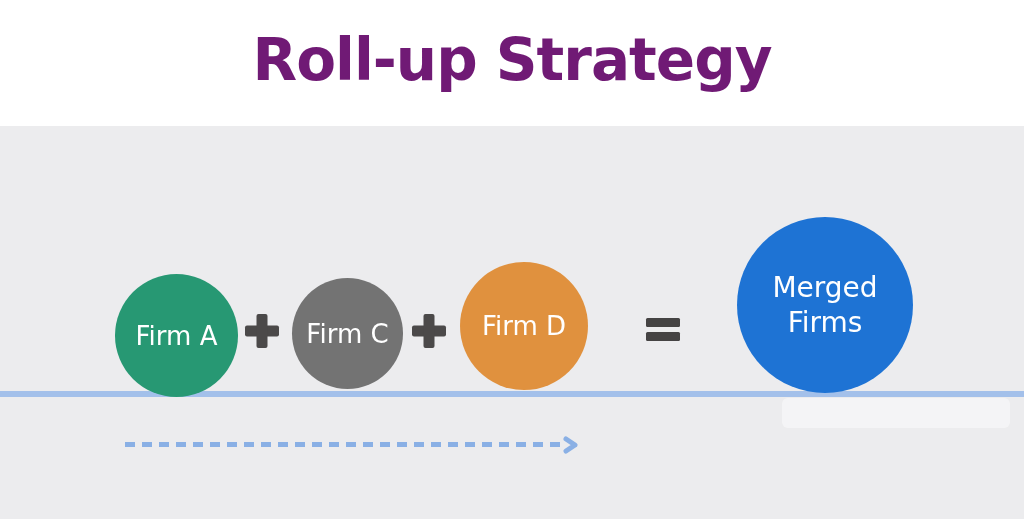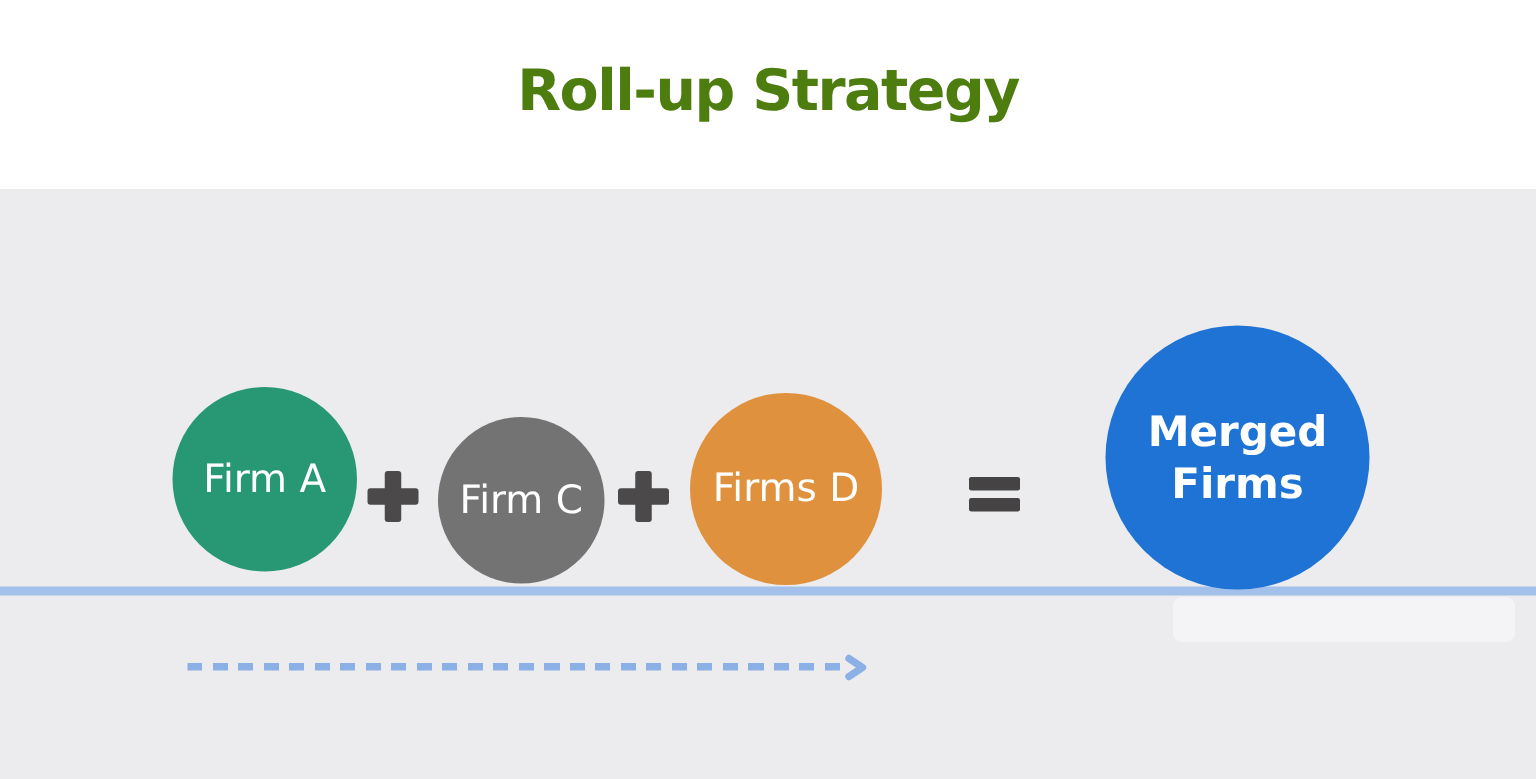--- a/index.html
+++ b/index.html
@@ -17,22 +17,22 @@
   .header {
     position: absolute;
     left: 0; top: 0;
     width: 1024px; height: 126px;
     background: #ffffff;
     display: flex;
     align-items: center;
     justify-content: center;
   }
   .title {
-    color: #4d7c0f;
-    font-size: 38px;
+    color: #701a75;
+    font-size: 58px;
     font-weight: 800;
     letter-spacing: -1px;
     padding-bottom: 6px;
   }
 
   
   .panel {
     position: absolute;
     left: 0; top: 126px;
     width: 1024px; height: 393px;
@@ -61,27 +61,27 @@
     position: absolute;
     border-radius: 50%;
     display: flex;
     align-items: center;
     justify-content: center;
     text-align: center;
     color: #ffffff;
     z-index: 2;
   }
   .firm-label { font-size: 26px; font-weight: 500; }
-  .circle-a { left: 115px; top: 258px; width: 123px; height: 123px; background: #279873; }
+  .circle-a { left: 115px; top: 274px; width: 123px; height: 123px; background: #279873; }
   .circle-c { left: 292px; top: 278px; width: 111px; height: 111px; background: #737373; }
   .circle-d { left: 460px; top: 262px; width: 128px; height: 128px; background: #e0913e; }
   .circle-merged { left: 737px; top: 217px; width: 176px; height: 176px; background: #1e73d4; }
   .merged-label {
     font-size: 28px;
-    font-weight: 700;
+    font-weight: 400;
     line-height: 1.25;
     max-width: 130px;
   }
 
   
   .plus {
     position: absolute;
     width: 34px; height: 34px;
     z-index: 2;
   }
@@ -159,21 +159,21 @@
 
   <div class="plus plus-1"></div>
 
   <div class="circle circle-c">
     <span class="firm-label">Firm C</span>
   </div>
 
   <div class="plus plus-2"></div>
 
   <div class="circle circle-d">
-    <span class="firm-label">Firms D</span>
+    <span class="firm-label">Firm D</span>
   </div>
 
   <div class="equals">
     <div class="bar"></div>
     <div class="bar"></div>
   </div>
 
   <div class="circle circle-merged">
     <span class="merged-label">Merged Firms</span>
   </div>

